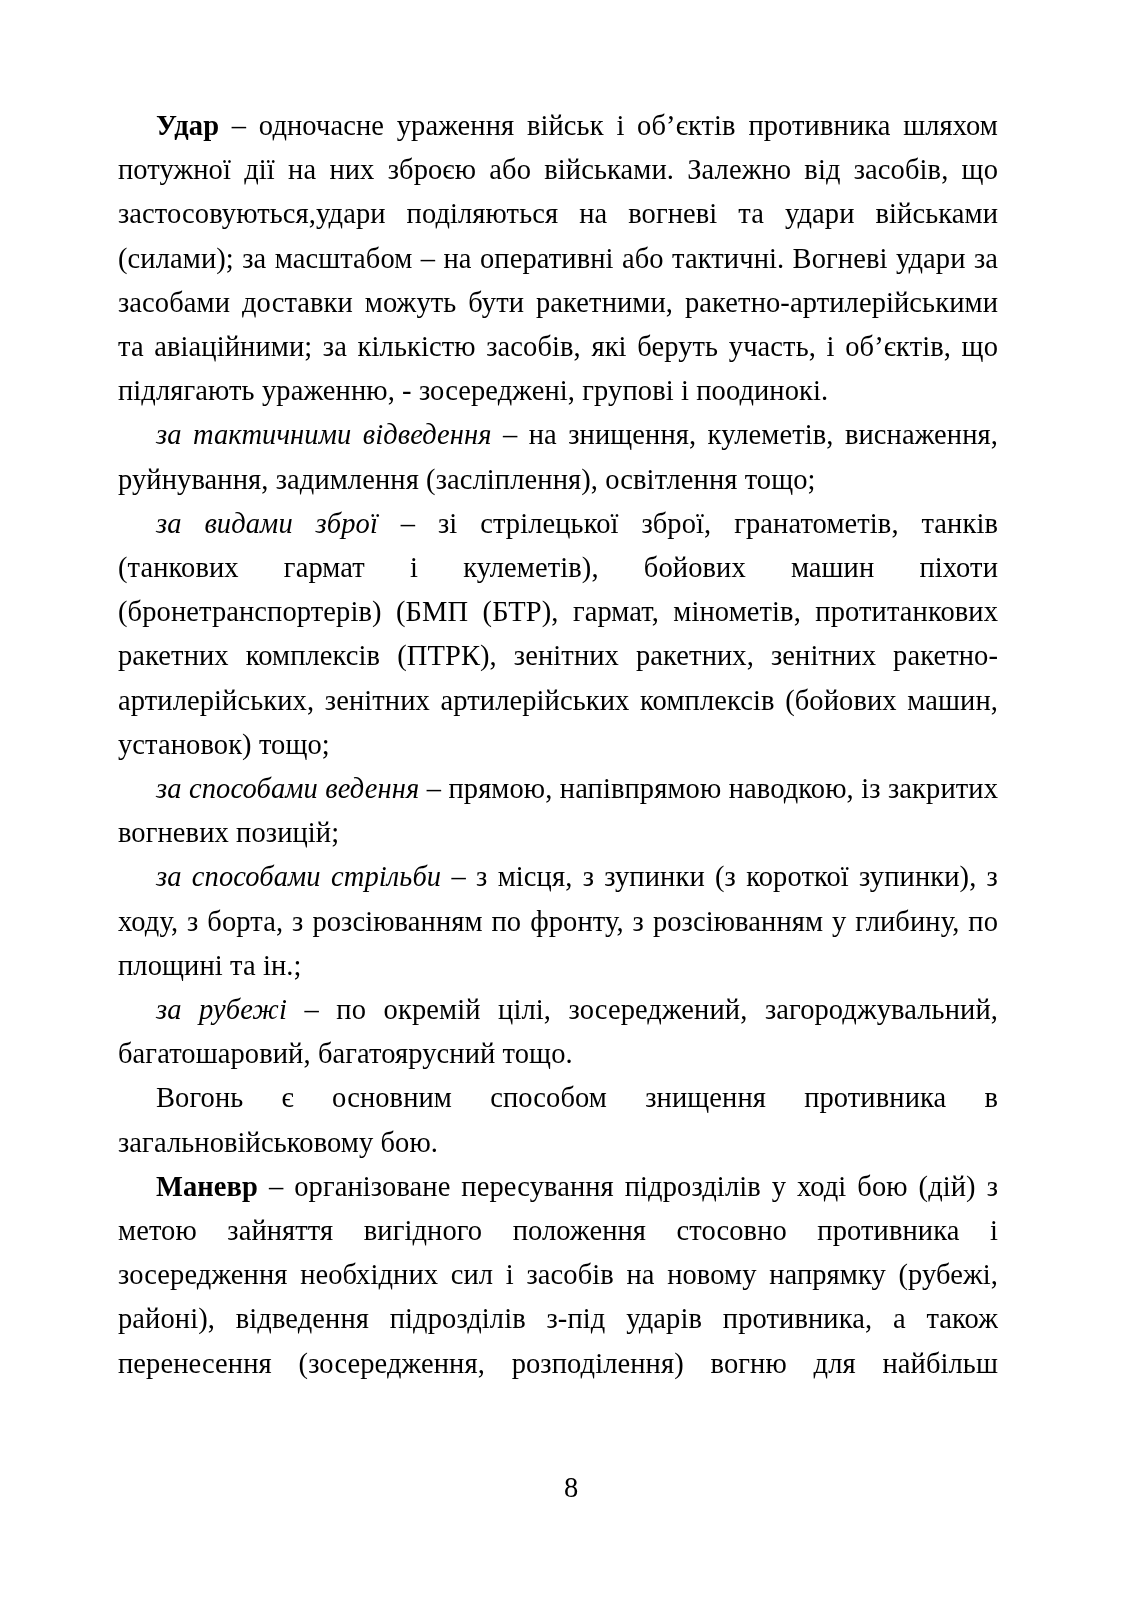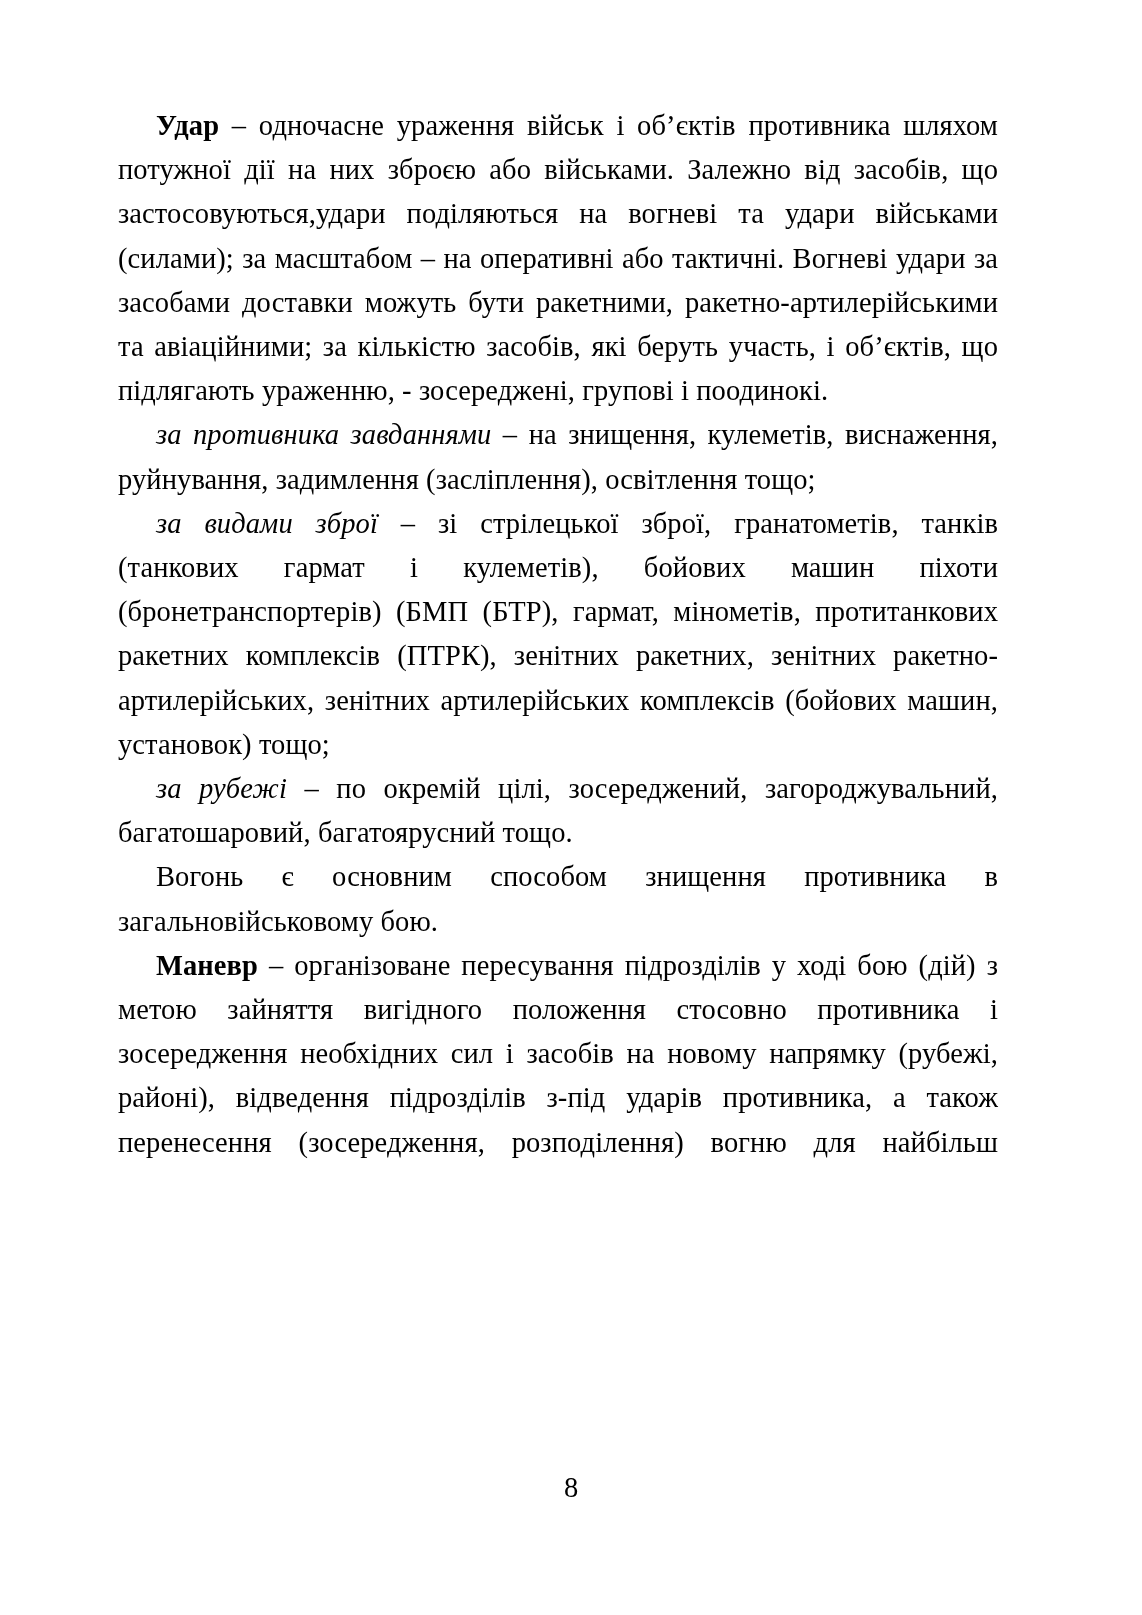--- a/index.html
+++ b/index.html
@@ -61,22 +61,24 @@
     width: 100%;
   }
 </style>
 </head>
 <body>
 
 <div class="page">
 
   <div class="text-column" id="text-column">
       <p class="para"><span class="term-bold">Удар</span><span> – одночасне ураження військ і об’єктів противника шляхом потужної дії на них зброєю або військами. Залежно від засобів, що застосовуються,удари поділяються  на вогневі та удари військами (силами); за масштабом – на оперативні або тактичні. Вогневі удари за засобами доставки можуть бути ракетними, ракетно-артилерійськими та авіаційними; за кількістю засобів, які беруть участь, і об’єктів, що підлягають ураженню, - зосереджені, групові і поодинокі.</span></p>
-      <p class="para"><span class="term-italic">за противника завданнями</span><span> – на знищення, кулеметів, виснаження, руйнування, задимлення (засліплення), освітлення тощо;</span></p>
+      <p class="para"><span class="term-italic">за тактичними відведення</span><span> – на знищення, кулеметів, виснаження, руйнування, задимлення (засліплення), освітлення тощо;</span></p>
       <p class="para"><span class="term-italic">за видами зброї</span><span> – зі стрілецької зброї, гранатометів, танків (танкових гармат і кулеметів), бойових машин піхоти (бронетранспортерів) (БМП (БТР), гармат, мінометів, протитанкових ракетних комплексів (ПТРК), зенітних ракетних, зенітних ракетно- артилерійських, зенітних артилерійських комплексів (бойових машин, установок) тощо;</span></p>
+      <p class="para"><span class="term-italic">за способами ведення</span><span> – прямою, напівпрямою наводкою, із закритих вогневих позицій;</span></p>
+      <p class="para"><span class="term-italic">за способами стрільби</span><span> – з місця, з зупинки (з короткої зупинки), з ходу, з борта, з розсіюванням по фронту, з розсіюванням у глибину, по площині та ін.;</span></p>
       <p class="para"><span class="term-italic">за рубежі</span><span> – по окремій  цілі, зосереджений, загороджувальний, багатошаровий, багатоярусний тощо.</span></p>
       <p class="para"><span>Вогонь</span><span> є основним способом знищення противника в загальновійськовому бою.</span></p>
       <p class="para force-justify"><span class="term-bold">Маневр</span><span> – організоване пересування підрозділів у ході бою (дій) з метою зайняття вигідного положення стосовно противника і зосередження необхідних сил і засобів на новому напрямку (рубежі, районі), відведення підрозділів з-під ударів противника, а також перенесення (зосередження, розподілення) вогню для найбільш</span></p>
     </div>
 
   <div class="page-number">8</div>
 
 </div>
 
 </body></html>

